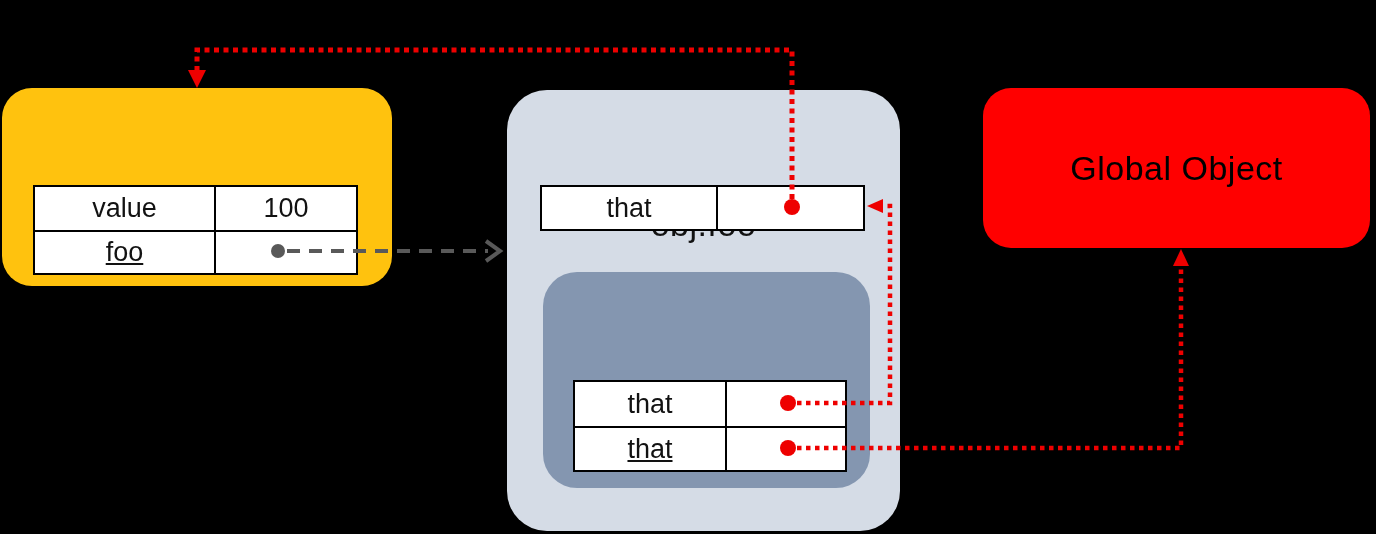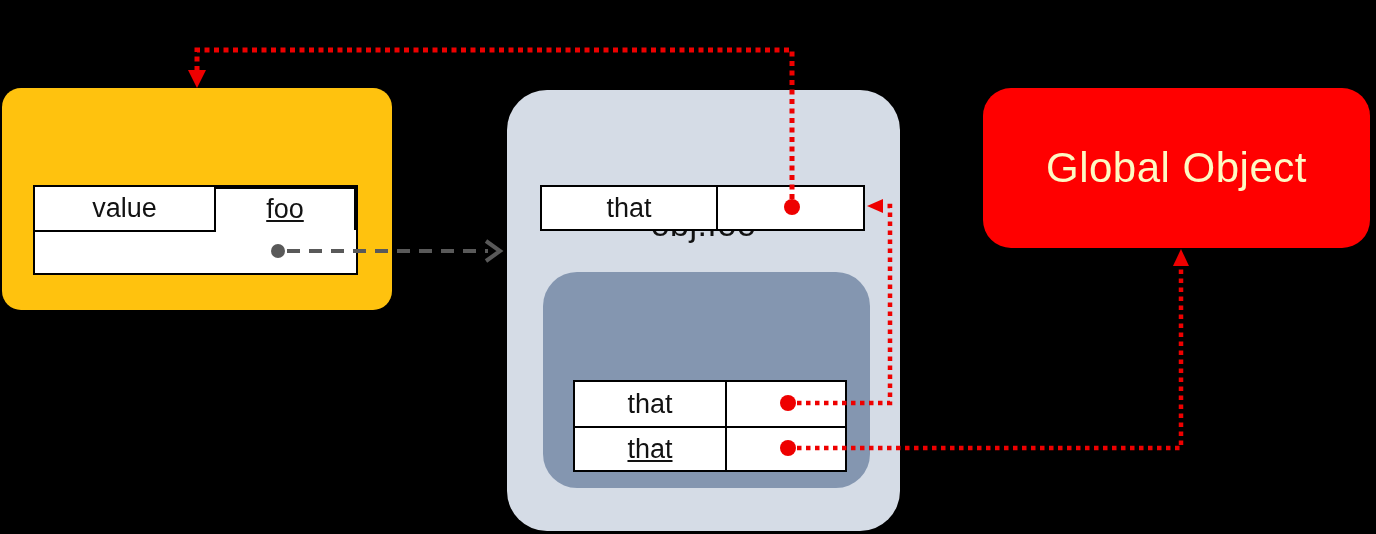--- a/index.html
+++ b/index.html
@@ -20,43 +20,43 @@
   }
   .box-title{
     position:absolute;
     left:0;right:0;
     text-align:center;
     font-weight:400;
     letter-spacing:0.5px;
   }
   
   .obj-box{
-    left:2px;top:88px;width:390px;height:222px;
-    background:#FFC20E;border-radius:19px;
+    left:2px;top:88px;width:390px;height:198px;
+    background:#FFC20E;border-radius:30px;
   }
   .obj-box .box-title{top:121px;font-size:35px;color:#121212;}
   
   .objfoo-box{
     left:507px;top:90px;width:393px;height:441px;
     background:#D5DCE6;border-radius:40px;padding-left:40px;
   }
   .objfoo-box .box-title{top:115px;font-size:34px;color:#121212;}
   
   .inner-box{
     left:543px;top:272px;width:327px;height:216px;
     background:#8496B0;border-radius:34px;
   }
   
   .global-box{
     left:983px;top:88px;width:387px;height:160px;
     background:#FF0000;border-radius:28px;
     display:flex;align-items:center;justify-content:center;
   }
   .global-box .gtitle{
-    font-size:42px;color:#fef9c3;letter-spacing:0.5px;
+    font-size:34px;color:#000000;letter-spacing:0.5px;
   }
   
   .dtable{
     position:absolute;box-sizing:border-box;
     background:#FFFFFF;border:2px solid #000000;
     display:grid;
   }
   .dtable .cell{
     box-sizing:border-box;
     display:flex;align-items:center;justify-content:center;
@@ -79,20 +79,21 @@
 </style>
 </head>
 <body>
 
 <div class="canvas">
 
   <div class="box obj-box">
     <div class="box-title">obj</div>
     <div class="dtable obj-table">
       <div class="cell key">value</div>
+      <div class="cell">100</div>
       <div class="cell key rowline">foo</div>
       <div class="cell rowline"></div>
     </div>
   </div>
 
   <div class="box objfoo-box">
     <div class="box-title">obj.foo</div>
     <div class="dtable objfoo-table">
       <div class="cell key">that</div>
       <div class="cell"></div>

